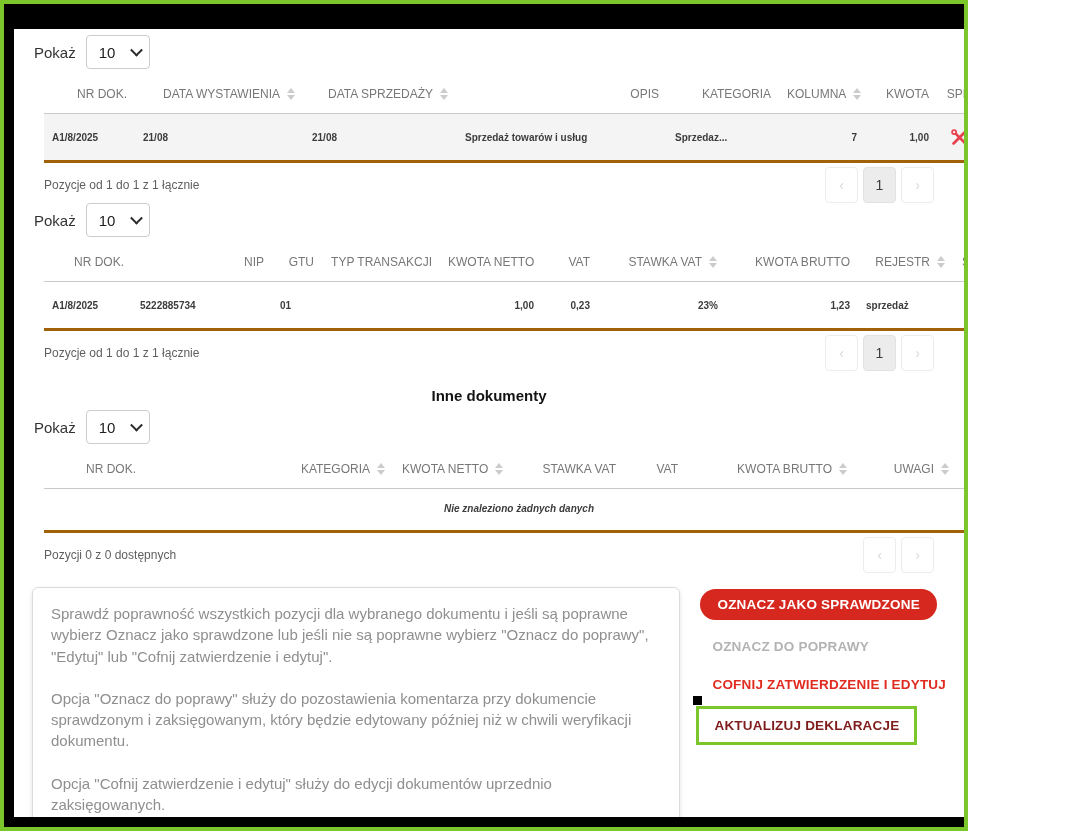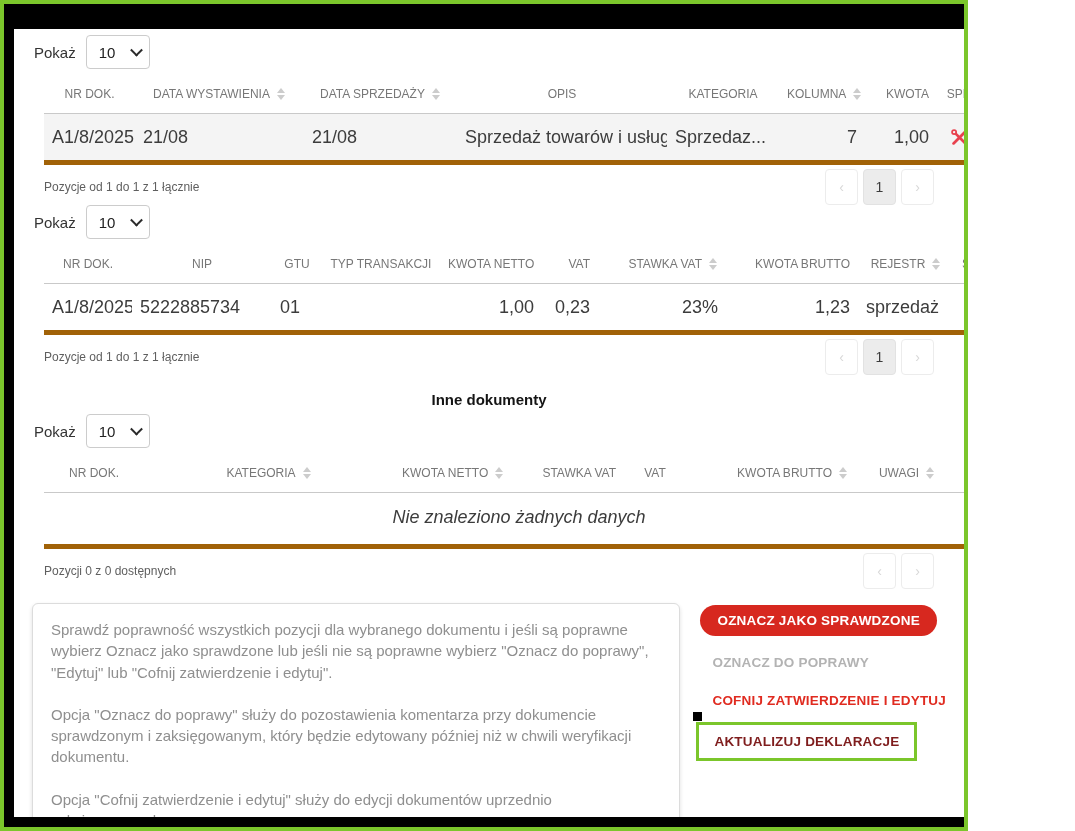--- a/index.html
+++ b/index.html
@@ -37,27 +37,27 @@
     content:""; position:absolute; right:9px; top:50%;
     width:7px; height:7px;
     border-right:2px solid #2b2b2b; border-bottom:2px solid #2b2b2b;
     transform:translateY(-70%) rotate(45deg);
     pointer-events:none;
   }
   
   table { width:calc(100% - 24px); margin:0 12px; border-collapse:collapse; table-layout:fixed; }
   th {
     font-size:12px; font-weight:400; color:#777;
-    text-align:center; padding:8px 8px 12px 8px;
+    text-align:right; padding:8px 8px 12px 8px;
     border-bottom:1px solid #c9c9c9; white-space:nowrap; overflow:hidden;
   }
   td {
-    font-size:18px; color:#3c3c3c;
-    padding:10px 8px; border-bottom:5px solid #a16207;
-    white-space:nowrap; overflow:hidden; vertical-align:middle;
+    font-size:10px; color:#3c3c3c;
+    padding:10px 8px; border-bottom:3px solid #a16207;
+    white-space:nowrap; overflow:hidden; vertical-align:middle;font-weight:bold;
   }
   .r { text-align:right; }
   .c { text-align:center; }
   tr.selected td { background:#f4f4f4; }
   .empty-cell { text-align:center; font-style:italic; color:#3c3c3c; padding:14px 8px 16px; }
   .sort { display:inline-block; vertical-align:middle; margin-left:7px; width:9px; height:12px; position:relative; top:-1px; }
   .sort::before {
     content:""; position:absolute; top:0; left:0;
     border-left:4.5px solid transparent; border-right:4.5px solid transparent;
     border-bottom:5px solid #ccc;

